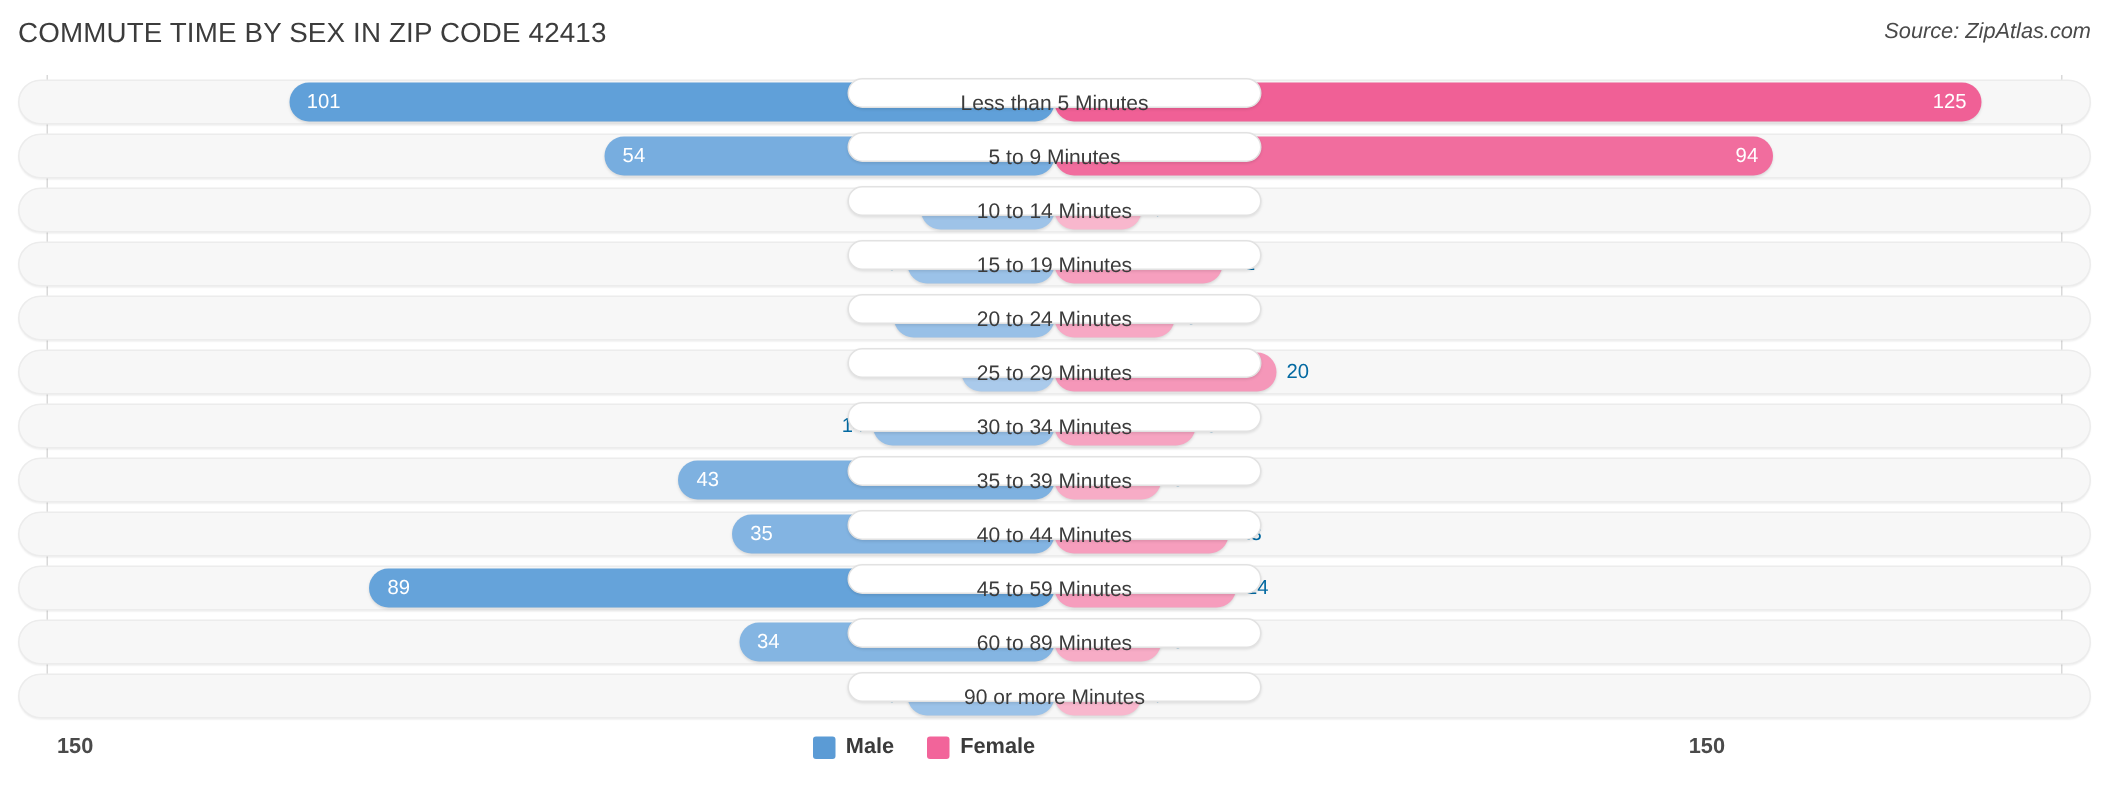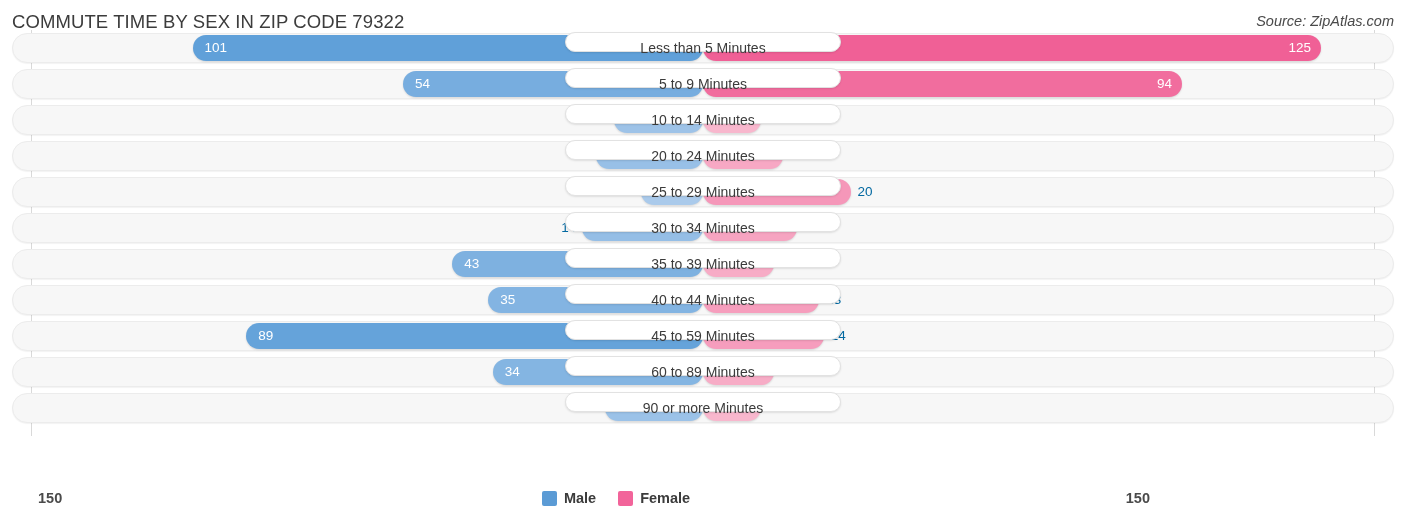--- a/index.html
+++ b/index.html
@@ -34,21 +34,21 @@
     font-size: 14.5px;
     font-style: italic;
     color: #4a4a4a;
     white-space: nowrap;
   }
 
   
   .plot {
     position: absolute;
     left: 0;
-    top: 30px;
+    top: 50px;
     width: 1406px;
     height: 440px;
   }
   .axis-line {
     position: absolute;
     top: 0;
     bottom: 34px;
     width: 1px;
     background: #d9d9d9;
   }
@@ -167,21 +167,21 @@
     width: 15px;
     height: 15px;
     border-radius: 2px;
     display: inline-block;
   }
 </style>
 </head>
 <body>
 
 <div class="header">
-  <div class="chart-title">COMMUTE TIME BY SEX IN ZIP CODE 79322</div>
+  <div class="chart-title">COMMUTE TIME BY SEX IN ZIP CODE 42413</div>
   <div class="chart-source">Source: ZipAtlas.com</div>
 </div>
 
 <div class="plot">
   <div class="axis-line left"></div>
   <div class="axis-line right"></div>
   <div class="rows" id="rows">
       <div class="row">
         <div class="track"></div>
         <div class="bars">
@@ -203,20 +203,30 @@
         </div>
       </div>
       <div class="row">
         <div class="track"></div>
         <div class="bars">
           <div class="bar male" style="left: 613.64px; width: 89.36px; background: rgb(158, 195, 232);"></div>
           <div class="bar female" style="left: 703px; width: 58px; background: rgb(248, 183, 205);"></div>
           <div class="bar-value male-val" style="left: 587.64px; width: 20px; text-align: right;">7</div>
           <div class="bar-value female-val" style="left: 768px;">0</div>
           <div class="center-pill" style="left: 565px; width: 276px;">10 to 14 Minutes</div>
+        </div>
+      </div>
+      <div class="row">
+        <div class="track"></div>
+        <div class="bars">
+          <div class="bar male" style="left: 604.68px; width: 98.32px; background: rgb(155, 194, 232);"></div>
+          <div class="bar female" style="left: 703px; width: 111.76px; background: rgb(246, 159, 190);"></div>
+          <div class="bar-value male-val" style="left: 578.68px; width: 20px; text-align: right;">9</div>
+          <div class="bar-value female-val" style="left: 821.76px;">12</div>
+          <div class="center-pill" style="left: 565px; width: 276px;">15 to 19 Minutes</div>
         </div>
       </div>
       <div class="row">
         <div class="track"></div>
         <div class="bars">
           <div class="bar male" style="left: 595.72px; width: 107.28px; background: rgb(152, 192, 231);"></div>
           <div class="bar female" style="left: 703px; width: 80.4px; background: rgb(247, 168, 196);"></div>
           <div class="bar-value male-val" style="left: 569.72px; width: 20px; text-align: right;">11</div>
           <div class="bar-value female-val" style="left: 790.4px;">5</div>
           <div class="center-pill" style="left: 565px; width: 276px;">20 to 24 Minutes</div>

